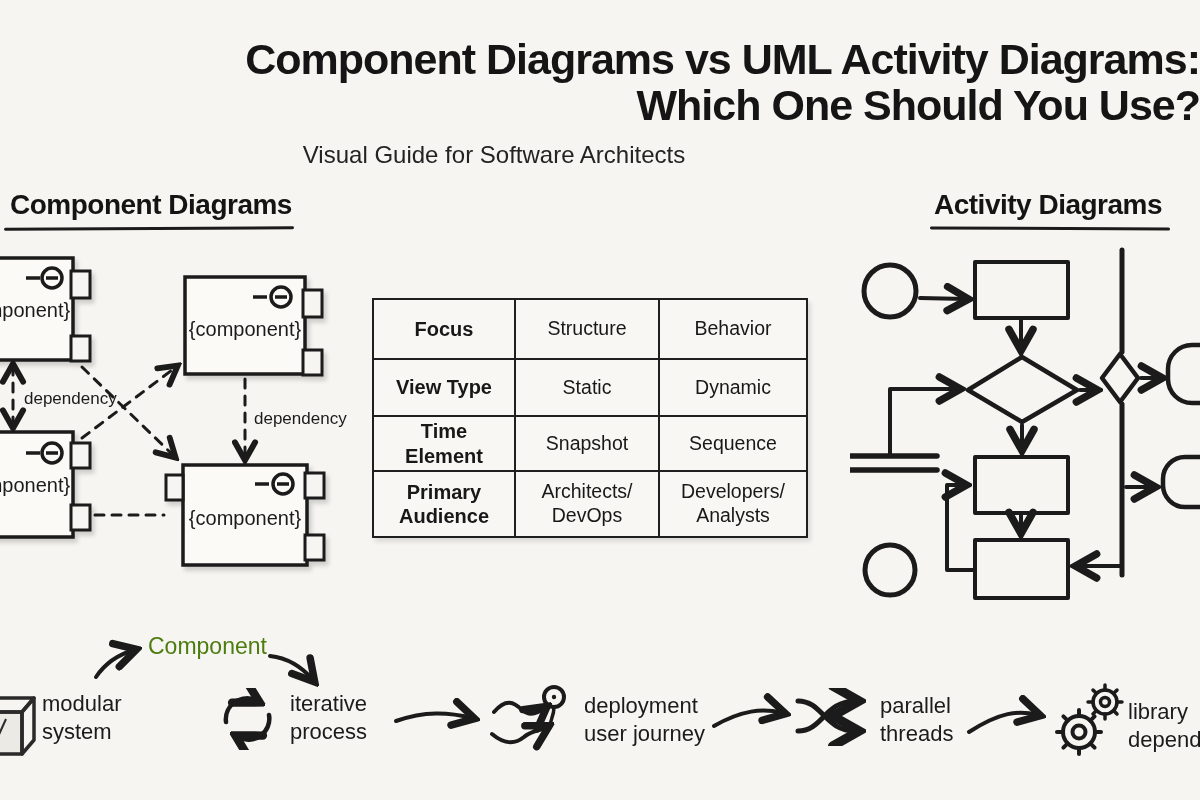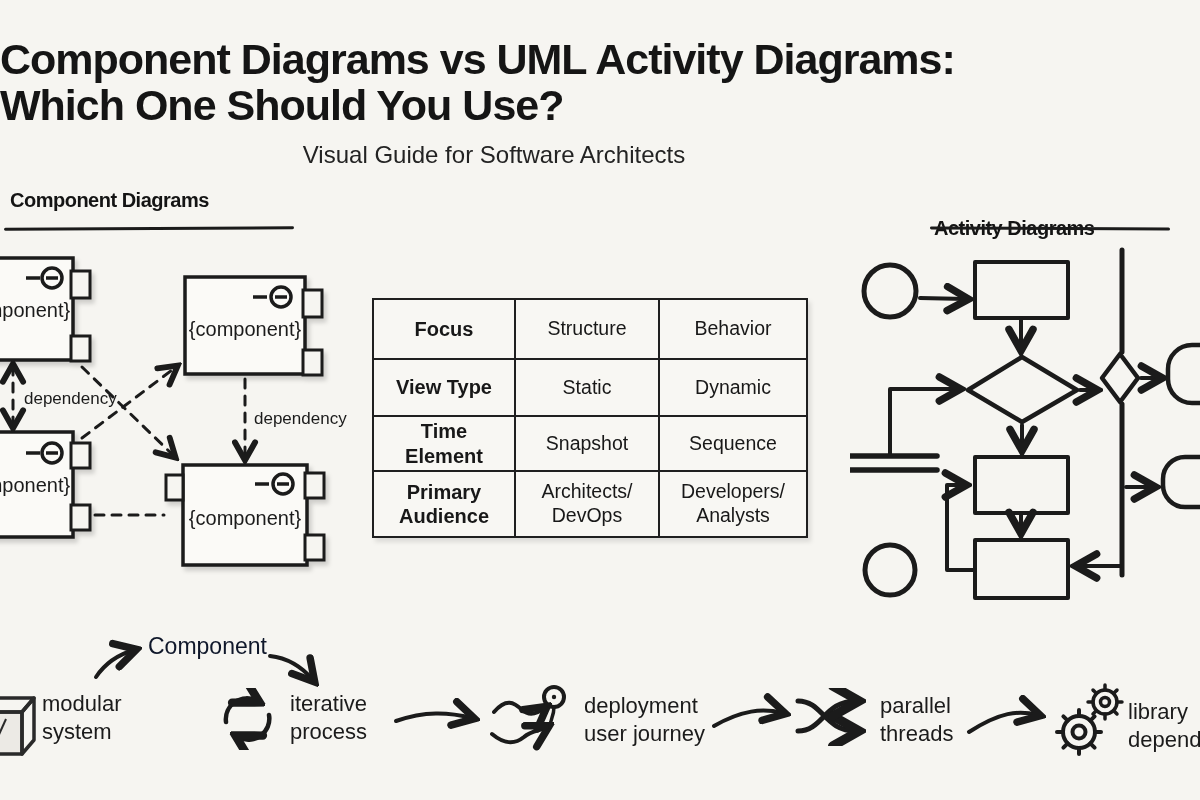--- a/index.html
+++ b/index.html
@@ -5,29 +5,29 @@
   html,body{margin:0;padding:0;}
   body{
     width:1200px;height:800px;overflow:hidden;position:relative;
     background:#f6f5f1;
     font-family:"Liberation Sans","DejaVu Sans",sans-serif;
     color:#1b1b1b;
   }
   .abs{position:absolute;}
   
   .title{
-    top:36px;left:0;width:1200px;text-align:left;
+    top:36px;left:0;width:1200px;text-align:right;
     font-weight:bold;font-size:43px;line-height:1.07;letter-spacing:-1px;color:#151515;
   }
   .subtitle{
     top:141px;left:0;width:988px;text-align:center;
     font-size:24px;color:#232323;letter-spacing:0px;
   }
   
-  .sec-head{font-weight:bold;font-size:20px;letter-spacing:-0.5px;color:#141414;white-space:nowrap;}
+  .sec-head{font-weight:bold;font-size:28px;letter-spacing:-0.5px;color:#141414;white-space:nowrap;}
   .sec-underline{height:3px;background:#1b1b1b;border-radius:2px;}
   
   table.cmp{
     position:absolute;left:372px;top:298px;border-collapse:collapse;
     background:#f8f7f3;
     filter:drop-shadow(3px 4px 2px rgba(0,0,0,0.10));
     border-radius:9px;
   }
   table.cmp td{
     border:2.5px solid #1f1f1f;text-align:center;vertical-align:middle;
@@ -38,35 +38,35 @@
   table.cmp td.c1{width:128px;}
   table.cmp td.c2{width:130px;}
   table.cmp td.c3{width:134px;}
   tr.r1{height:60px;} tr.r2{height:57px;} tr.r3{height:62px;} tr.r4{height:55px;} tr.r5{height:66px;}
   
   svg{overflow:hidden;display:block;}
   svg text{font-family:"Liberation Sans","DejaVu Sans",sans-serif;fill:#1b1b1b;}
   .shadowed{filter:drop-shadow(3px 4px 2px rgba(0,0,0,0.16));}
   
   .flow-label{font-size:22px;line-height:1.28;color:#1b1b1b;white-space:pre-line;}
-  .callout{font-size:23px;color:#0f172a;white-space:nowrap;}
+  .callout{font-size:23px;color:#4d7c0f;white-space:nowrap;}
 </style>
 </head>
 <body>
 
 <div class="abs title">
   <div>Component Diagrams vs UML Activity Diagrams:</div>
   <div>Which One Should You Use?</div>
 </div>
 <div class="abs subtitle">Visual Guide for Software Architects</div>
 
 <div class="abs sec-head" style="left:10px;top:189px;">Component Diagrams</div>
 <div class="abs sec-underline" style="left:4px;top:227px;width:290px;transform:rotate(-0.3deg);"></div>
 
-<div class="abs sec-head" style="left:934px;top:189px;margin-top:28px;">Activity Diagrams</div>
+<div class="abs sec-head" style="left:934px;top:189px;">Activity Diagrams</div>
 <div class="abs sec-underline" style="left:930px;top:227px;width:240px;transform:rotate(0.3deg);"></div>
 
 <svg class="abs" style="left:0;top:230px;" width="360" height="390" viewBox="0 0 360 390">
   <defs>
     <marker id="ahL" viewBox="0 0 12 12" refX="9" refY="6" markerWidth="9" markerHeight="9" orient="auto-start-reverse">
       <path d="M2 1.5 L10 6 L2 10.5" fill="none" stroke="#1b1b1b" stroke-width="2.6" stroke-linecap="round"></path>
     </marker>
   </defs>
 
   <g stroke="#1b1b1b" stroke-width="3" fill="none" stroke-dasharray="9 8" stroke-linecap="round">

